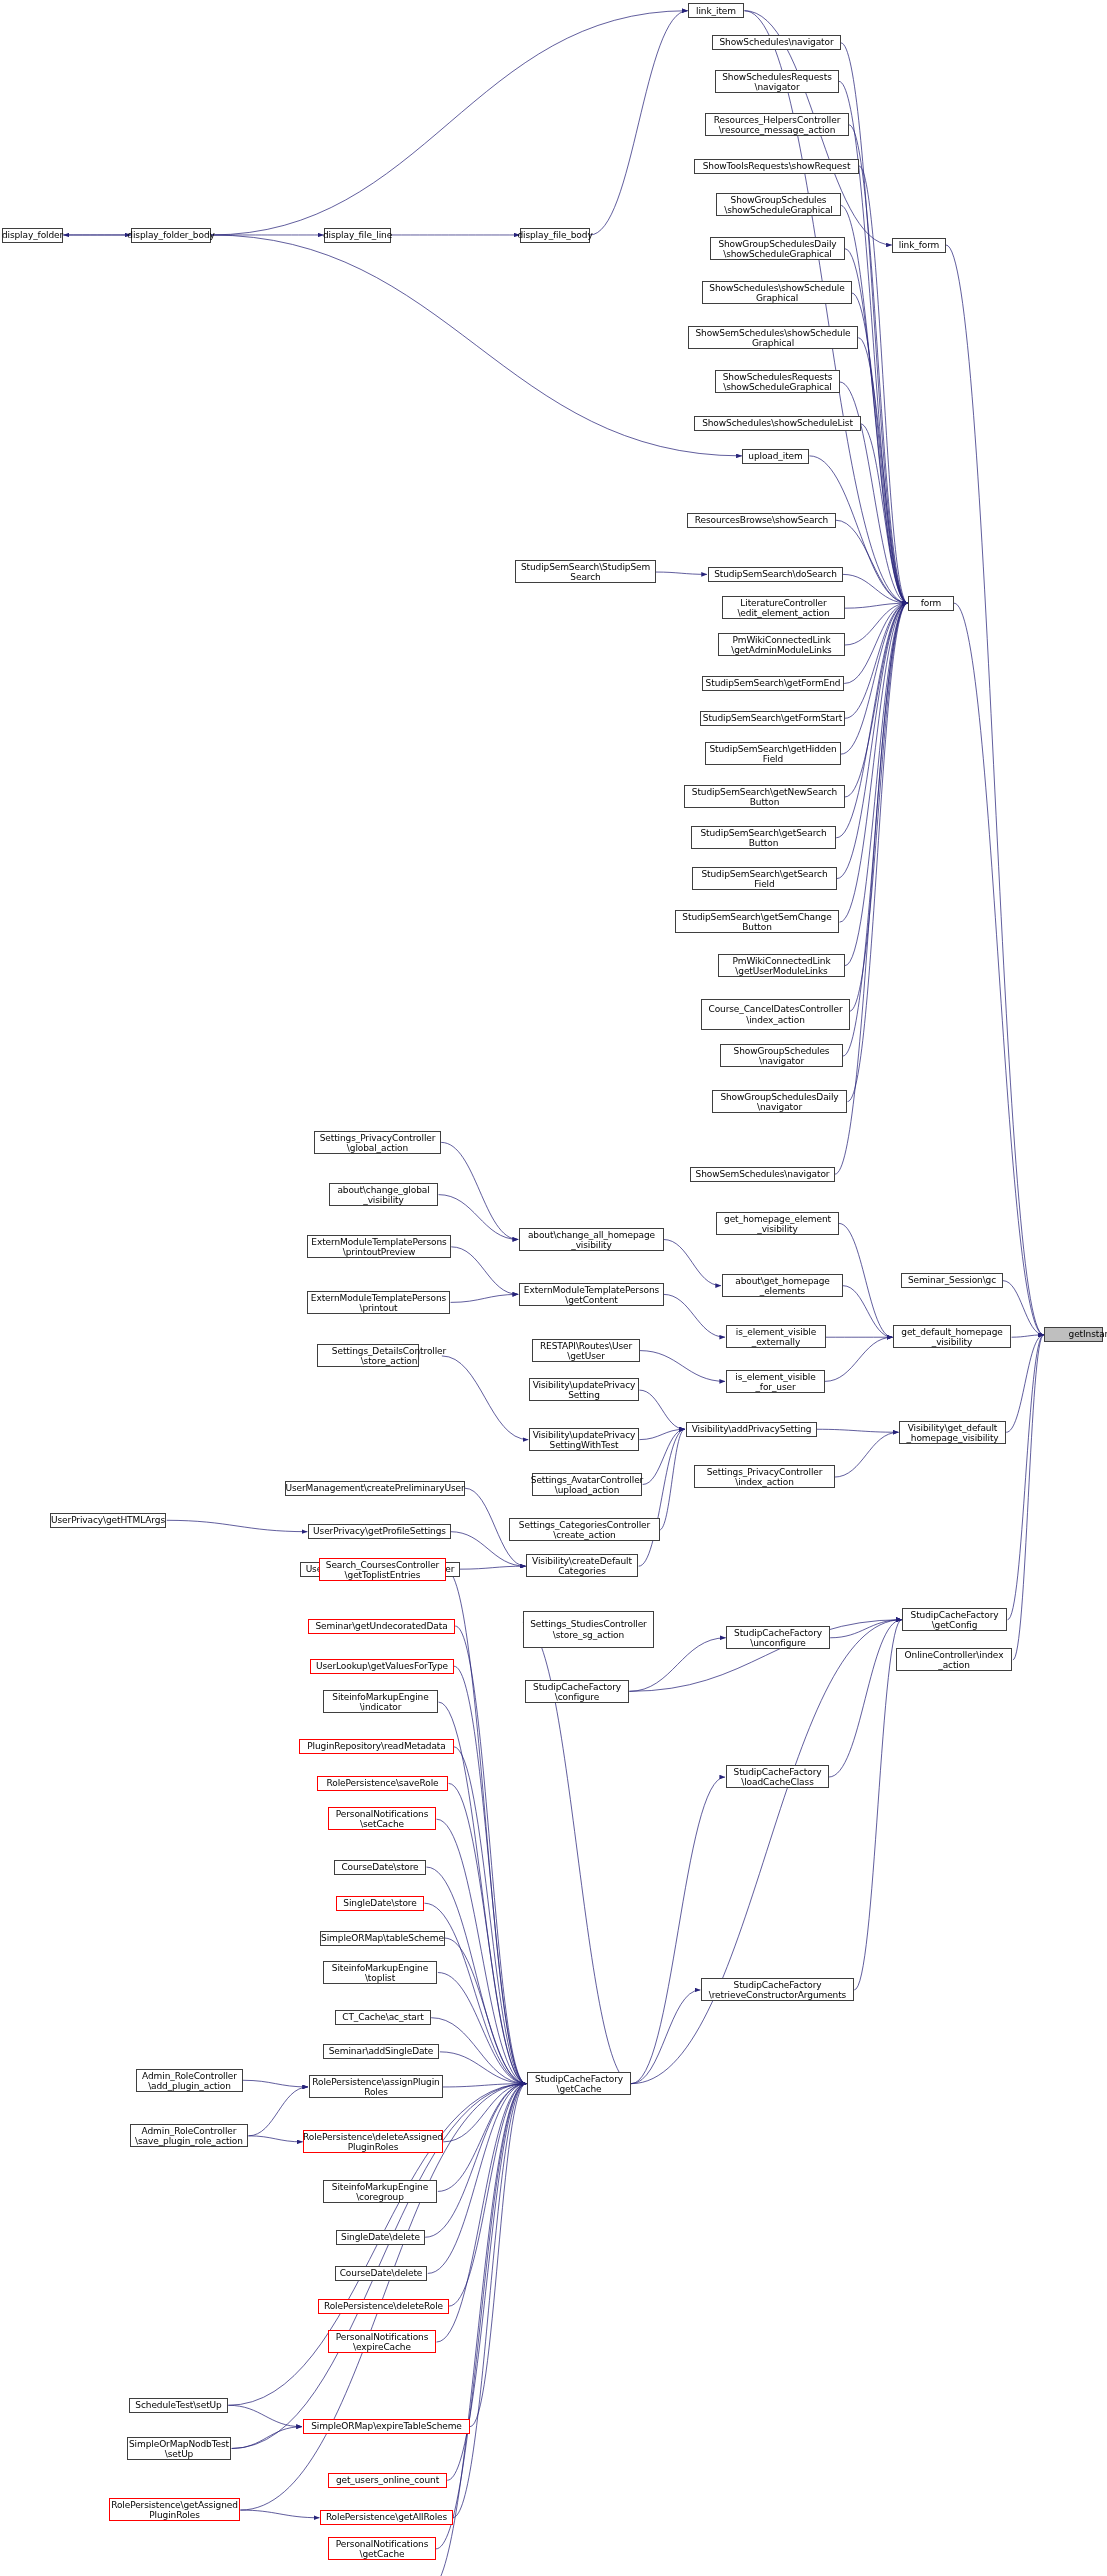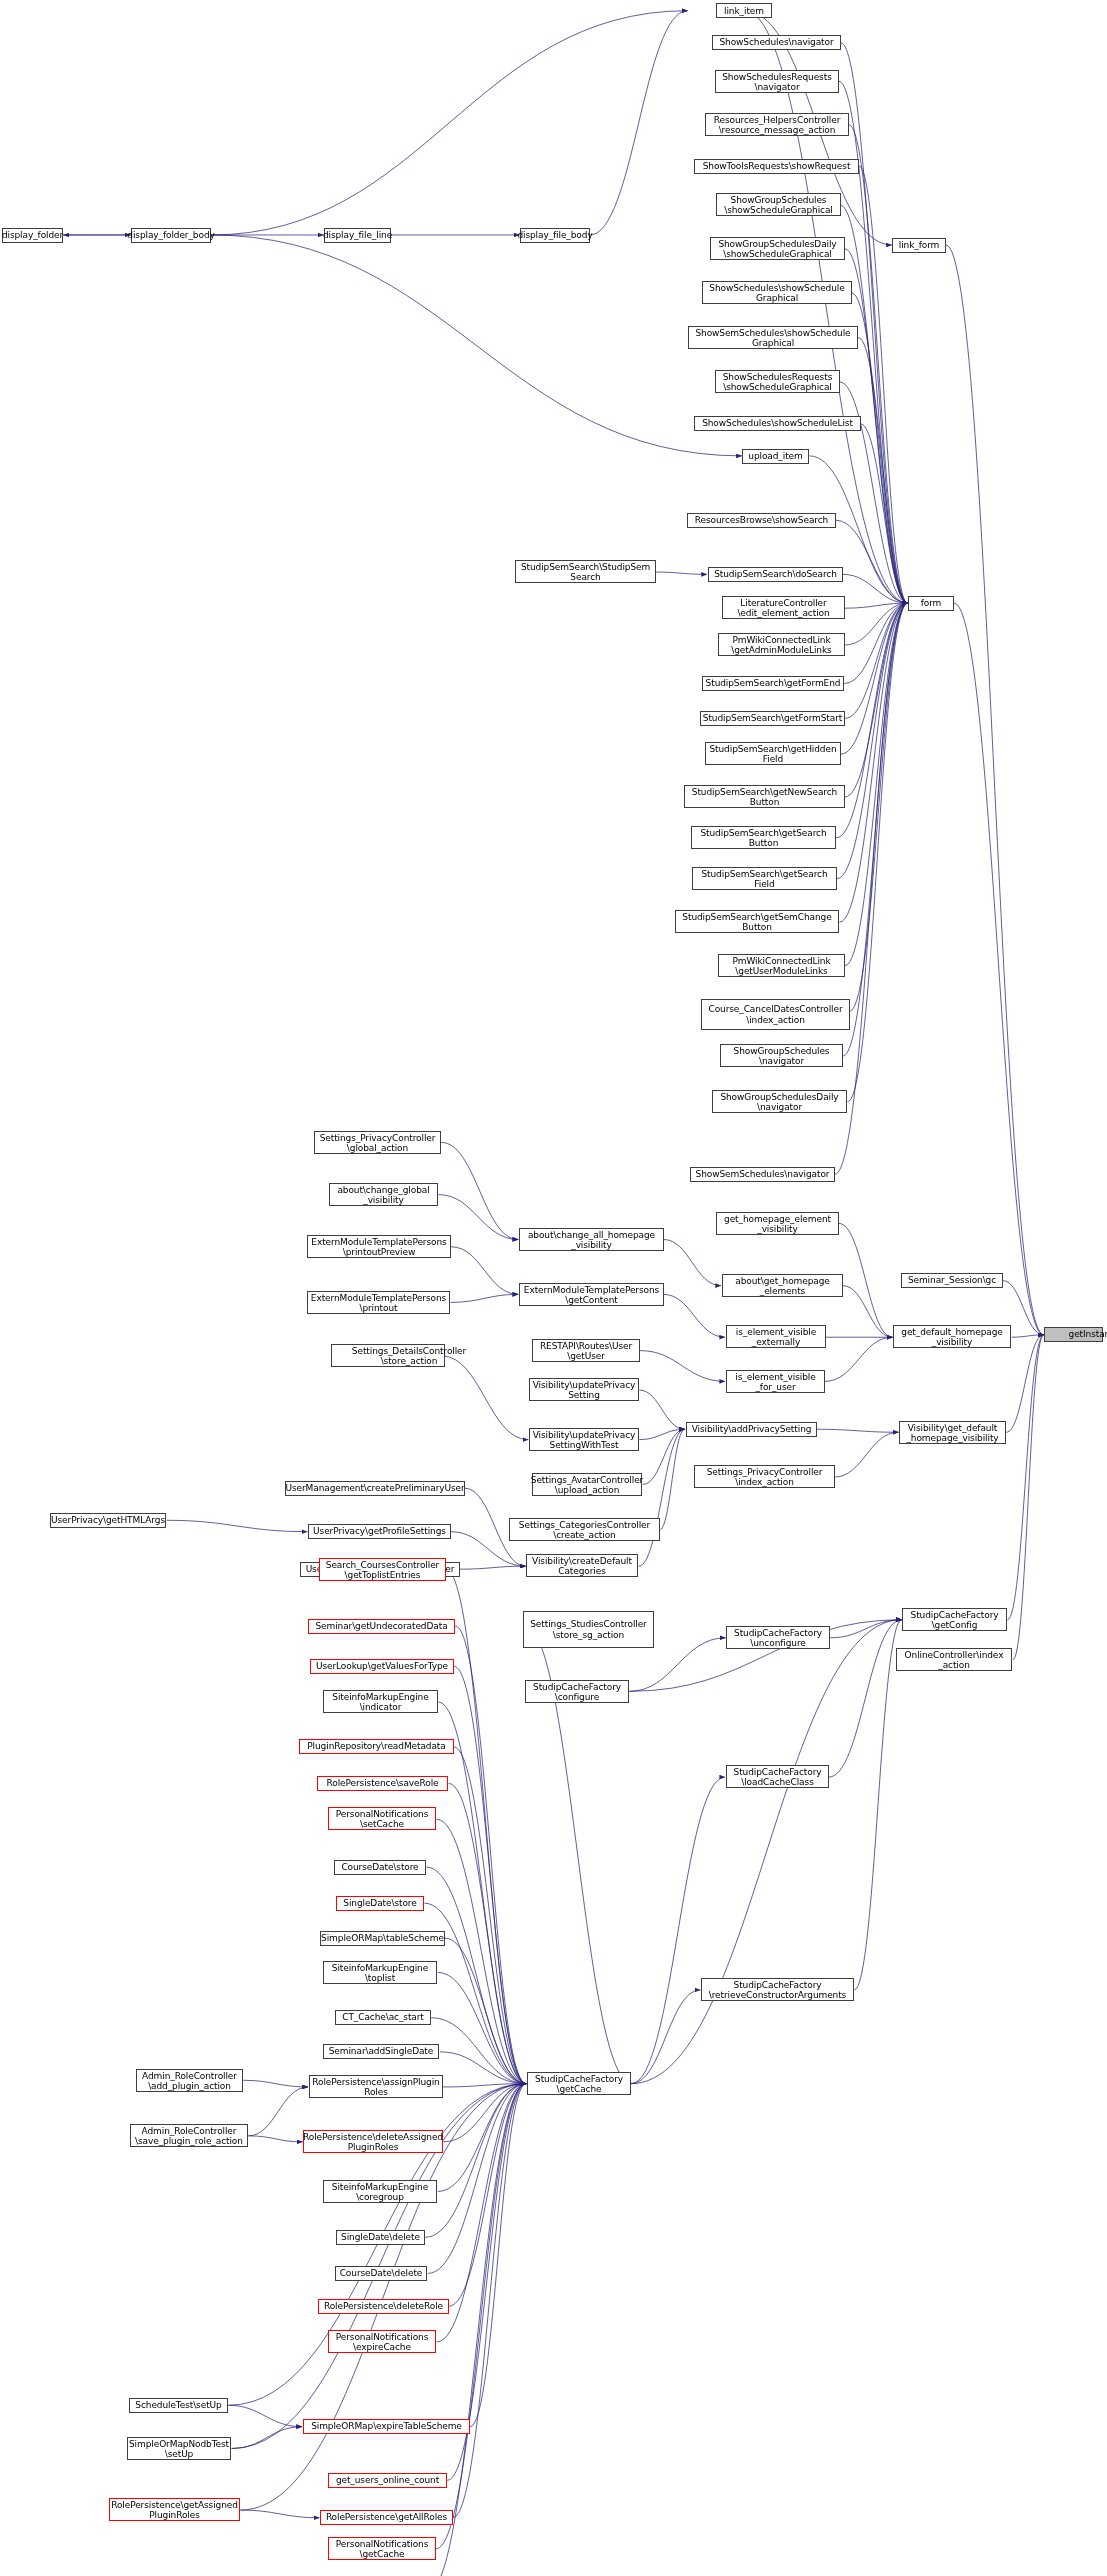--- a/index.html
+++ b/index.html
@@ -146,21 +146,21 @@
         <path d="M943,3112.5 C1006,3112.5 1020,2654.5 1083,2654.5" fill="none" stroke="#27237a" stroke-width="1.1" marker-end="url(#ah)"></path>
         <path d="M1505,2419.5 C1529.3,2419.5 1534.7,1994 1559,1994" fill="none" stroke="#27237a" stroke-width="1.1" marker-end="url(#ah)"></path>
         <path d="M1513,2479.5 C1533.7,2479.5 1538.3,1994 1559,1994" fill="none" stroke="#27237a" stroke-width="1.1" marker-end="url(#ah)"></path>
       </g>
   </svg>
   <div id="nodes">
       <div class="node" style="left: 2px; top: 228px; width: 61px; height: 14.7px;">display_folder</div>
       <div class="node" style="left: 131px; top: 228px; width: 80px; height: 14.7px;">display_folder_body</div>
       <div class="node" style="left: 324px; top: 228px; width: 67px; height: 14.7px;">display_file_line</div>
       <div class="node" style="left: 520px; top: 228px; width: 70px; height: 14.7px;">display_file_body</div>
-      <div class="node" style="left: 688px; top: 3.3px; width: 56px; height: 14.7px; margin-left: 28px;">link_item</div>
+      <div class="node" style="left: 688px; top: 3.3px; width: 56px; height: 14.7px;">link_item</div>
       <div class="node" style="left: 712px; top: 35px; width: 129px; height: 14.7px;">ShowSchedules\navigator</div>
       <div class="node" style="left: 715px; top: 70px; width: 124px; height: 23.4px;">ShowSchedulesRequests
 \navigator</div>
       <div class="node" style="left: 705px; top: 113px; width: 144px; height: 23.4px;">Resources_HelpersController
 \resource_message_action</div>
       <div class="node" style="left: 694px; top: 159px; width: 165px; height: 14.7px;">ShowToolsRequests\showRequest</div>
       <div class="node" style="left: 716px; top: 193px; width: 125px; height: 23.4px;">ShowGroupSchedules
 \showScheduleGraphical</div>
       <div class="node" style="left: 710px; top: 237px; width: 135px; height: 23.4px;">ShowGroupSchedulesDaily
 \showScheduleGraphical</div>
@@ -224,21 +224,21 @@
 \getUser</div>
       <div class="node" style="left: 726px; top: 1325px; width: 100px; height: 23.4px;">is_element_visible
 _externally</div>
       <div class="node" style="left: 893px; top: 1325px; width: 118px; height: 23.4px;">get_default_homepage
 _visibility</div>
       <div class="node focus" style="left: 1044px; top: 1327px; width: 59px; height: 14.7px; padding-left: 44px;">getInstance</div>
       <div class="node" style="left: 529px; top: 1378px; width: 110px; height: 23.4px;">Visibility\updatePrivacy
 Setting</div>
       <div class="node" style="left: 726px; top: 1370px; width: 99px; height: 23.4px;">is_element_visible
 _for_user</div>
-      <div class="node" style="left: 331px; top: 1344px; width: 114px; height: 23.4px; padding-left: 44px;">Settings_DetailsController
+      <div class="node" style="left: 317px; top: 1344px; width: 102px; height: 23.4px; padding-left: 44px;">Settings_DetailsController
 \store_action</div>
       <div class="node" style="left: 529px; top: 1428px; width: 110px; height: 23.4px;">Visibility\updatePrivacy
 SettingWithTest</div>
       <div class="node" style="left: 686px; top: 1422px; width: 131px; height: 14.7px;">Visibility\addPrivacySetting</div>
       <div class="node" style="left: 899px; top: 1421px; width: 107px; height: 23.4px;">Visibility\get_default
 _homepage_visibility</div>
       <div class="node" style="left: 532px; top: 1473px; width: 110px; height: 23.4px;">Settings_AvatarController
 \upload_action</div>
       <div class="node" style="left: 285px; top: 1481px; width: 180px; height: 14.7px;">UserManagement\createPreliminaryUser</div>
       <div class="node" style="left: 50px; top: 1513px; width: 116px; height: 14.7px;">UserPrivacy\getHTMLArgs</div>

